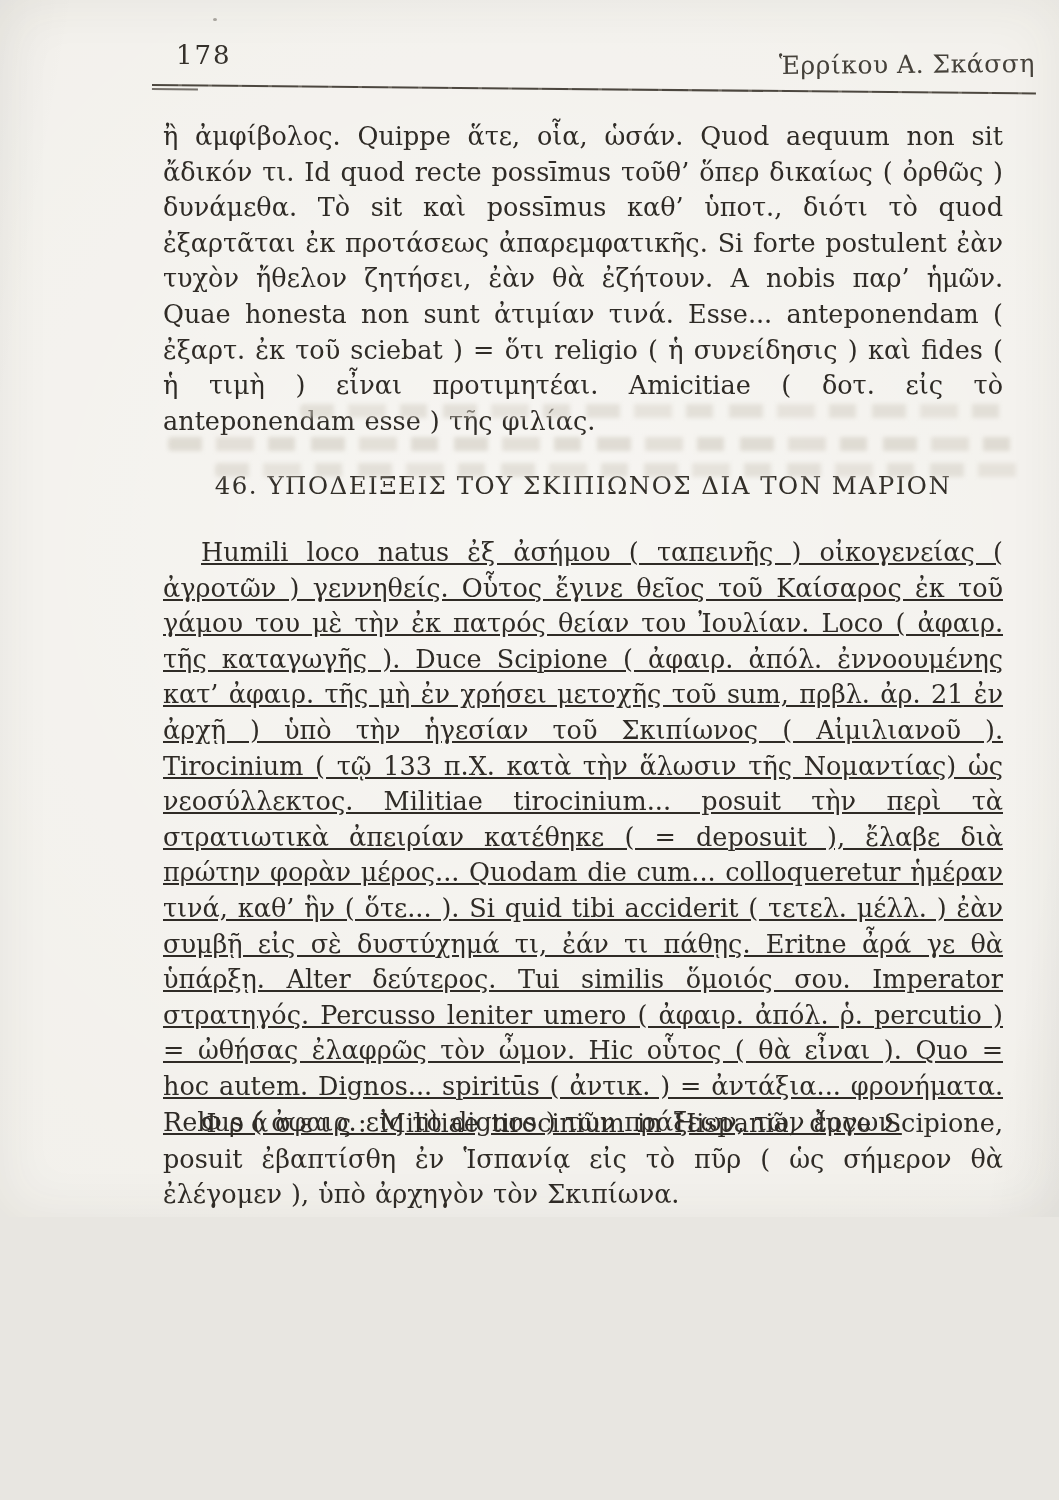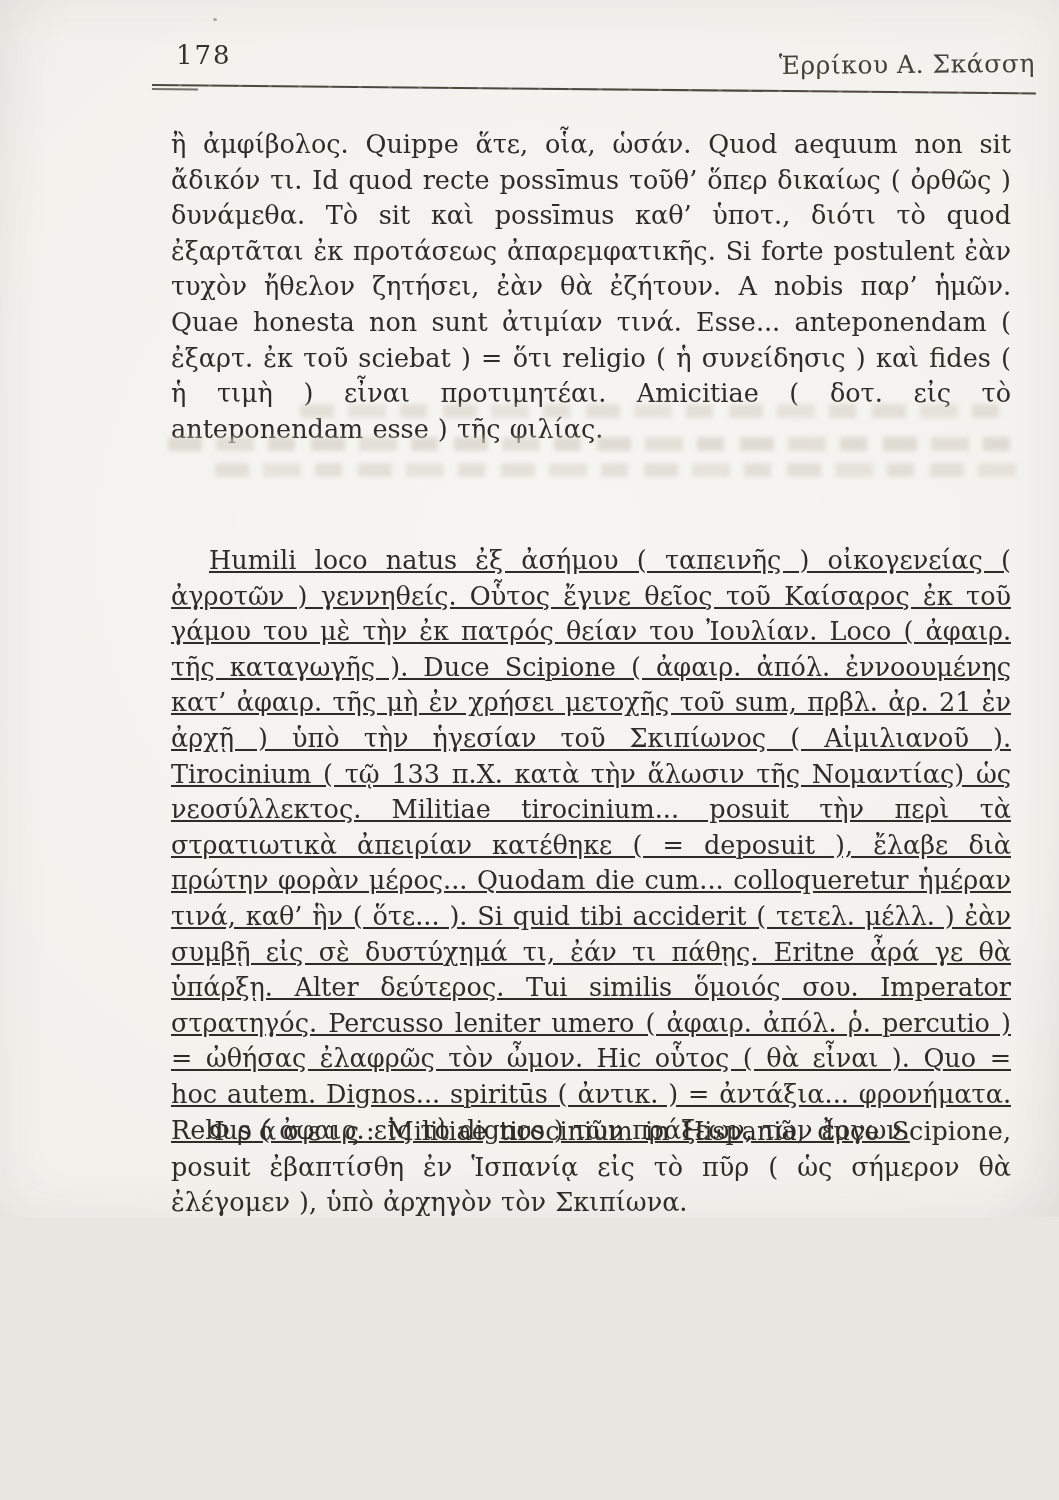--- a/index.html
+++ b/index.html
@@ -41,21 +41,21 @@
     transform:rotate(.55deg); transform-origin:left center;
   }
   .header-rule::after{
     content:""; position:absolute; left:0; top:4px; width:46px; height:2px;
     background:#55504a; opacity:.8;
   }
 
   
   .textcol{ position:absolute; left:163px; width:840px; }
   .para{
-    margin:8px;
+    margin:0;
     font-size:25.5px; line-height:35.6px;
     text-align:justify; text-justify:inter-word;
     word-spacing:1px;
     color:var(--ink);
   }
   .p1{ top:119px; }
   .p2{ top:535px; text-indent:38px;text-decoration:underline; }
   .p3{ top:1106px; text-indent:38px; }
 
   .section-heading{
@@ -98,20 +98,21 @@
 <body>
 
 <div class="page">
 
   <span class="page-number">178</span>
   <span class="running-header">Ἑρρίκου Α. Σκάσση</span>
   <div class="header-rule"></div>
 
   <p class="para textcol p1" style="position:absolute;">ἢ ἀμφίβολος. Quippe ἅτε, οἷα, ὡσάν. Quod aequum non sit ἄδικόν τι. Id quod recte possīmus τοῦθ’ ὅπερ δικαίως ( ὀρθῶς ) δυνάμεθα. Τὸ sit καὶ possīmus καθ’ ὑποτ., διότι τὸ quod ἐξαρτᾶται ἐκ προτάσεως ἀπαρεμφατικῆς. Si forte postulent ἐὰν τυχὸν ἤθελον ζητήσει, ἐὰν θὰ ἐζήτουν. A nobis παρ’ ἡμῶν. Quae honesta non sunt ἀτιμίαν τινά. Esse... anteponendam ( ἐξαρτ. ἐκ τοῦ sciebat ) = ὅτι religio ( ἡ συνείδησις ) καὶ fides ( ἡ τιμὴ ) εἶναι προτιμητέαι. Amicitiae ( δοτ. εἰς τὸ anteponendam esse ) τῆς φιλίας.</p>
 
+  <div class="section-heading">46. ΥΠΟΔΕΙΞΕΙΣ ΤΟΥ ΣΚΙΠΙΩΝΟΣ ΔΙΑ ΤΟΝ ΜΑΡΙΟΝ</div>
 
   <p class="para textcol p2" style="position:absolute;">Humili loco natus ἐξ ἀσήμου ( ταπεινῆς ) οἰκογενείας ( ἀγροτῶν ) γεννηθείς. Οὗτος ἔγινε θεῖος τοῦ Καίσαρος ἐκ τοῦ γάμου του μὲ τὴν ἐκ πατρός θείαν του Ἰουλίαν. Loco ( ἀφαιρ. τῆς καταγωγῆς ). Duce Scipione ( ἀφαιρ. ἀπόλ. ἐννοουμένης κατ’ ἀφαιρ. τῆς μὴ ἐν χρήσει μετοχῆς τοῦ sum, πρβλ. ἀρ. 21 ἐν ἀρχῇ ) ὑπὸ τὴν ἡγεσίαν τοῦ Σκιπίωνος ( Αἰμιλιανοῦ ). Tirocinium ( τῷ 133 π.Χ. κατὰ τὴν ἅλωσιν τῆς Νομαντίας) ὡς νεοσύλλεκτος. Militiae tirocinium... posuit τὴν περὶ τὰ στρατιωτικὰ ἀπειρίαν κατέθηκε ( = deposuit ), ἔλαβε διὰ πρώτην φορὰν μέρος... Quodam die cum... colloqueretur ἡμέραν τινά, καθ’ ἣν ( ὅτε... ). Si quid tibi acciderit ( τετελ. μέλλ. ) ἐὰν συμβῇ εἰς σὲ δυστύχημά τι, ἐάν τι πάθῃς. Eritne ἆρά γε θὰ ὑπάρξῃ. Alter δεύτερος. Tui similis ὅμοιός σου. Imperator στρατηγός. Percusso leniter umero ( ἀφαιρ. ἀπόλ. ῥ. percutio ) = ὠθήσας ἐλαφρῶς τὸν ὦμον. Hic οὗτος ( θὰ εἶναι ). Quo = hoc autem. Dignos... spiritūs ( ἀντικ. ) = ἀντάξια... φρονήματα. Rebus ( ἀφαιρ. εἰς τὸ dignos ) τῶν πράξεων, τῶν ἔργων.</p>
 
   <p class="para textcol p3" style="position:absolute;"><span class="phrases-label">Φράσεις:</span><span class="phrases-rest">Militiae tirocinium in Hispania, duce Scipione, posuit ἐβαπτίσθη ἐν Ἱσπανίᾳ εἰς τὸ πῦρ ( ὡς σήμερον θὰ ἐλέγομεν ), ὑπὸ ἀρχηγὸν τὸν Σκιπίωνα.</span></p>
 
   <div class="ghost g1"></div>
   <div class="ghost g2"></div>
   <div class="ghost g3"></div>
   <div class="ghost g4"></div>
   <div class="ghost g5"></div>

